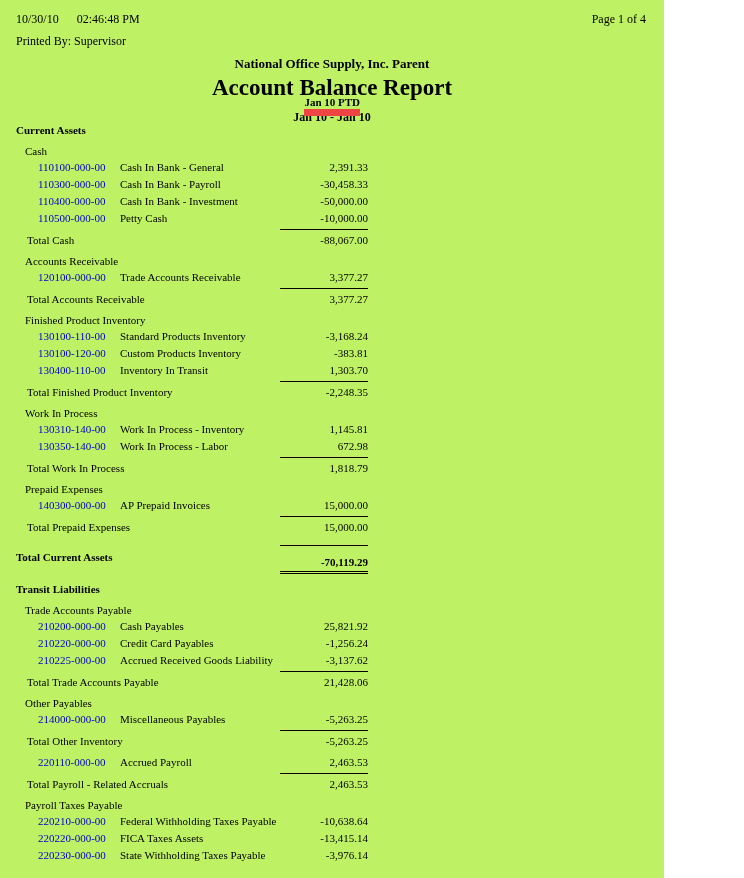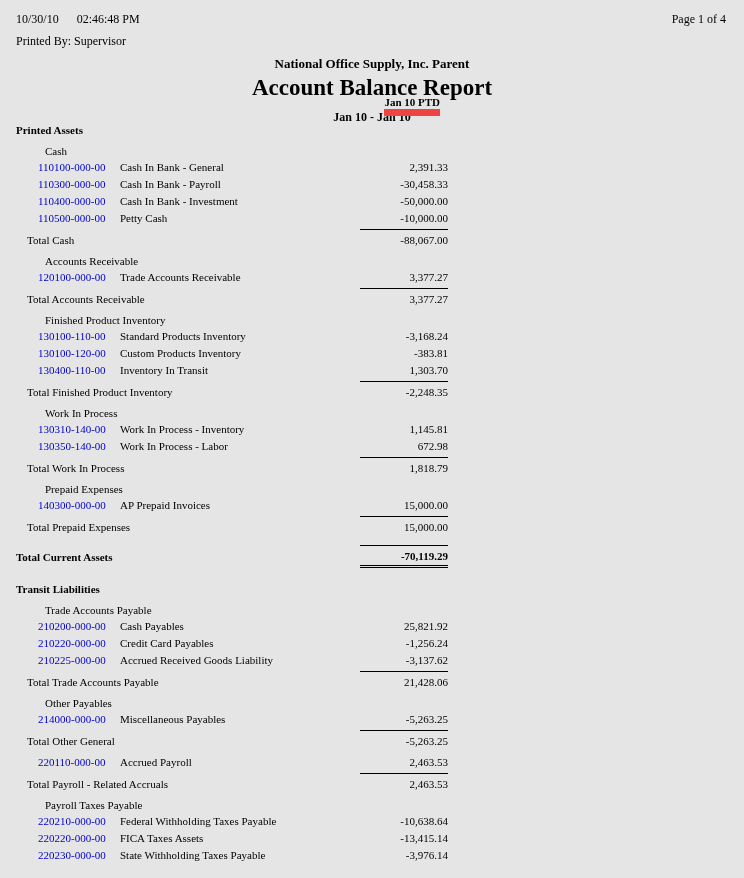--- a/index.html
+++ b/index.html
@@ -6,21 +6,21 @@
   html, body { background: #fff; }
   body {
     width: 744px;
     height: 878px;
     font-family: "Liberation Serif", "DejaVu Serif", serif;
     font-size: 11px;
     color: #000;
     overflow: hidden;
     position: relative;
   }
-  .page { width: 744px; height: 878px; background: #e5e5e5; }
+  .page { width: 664px; height: 878px; background: #bef264; }
 
   
   .report-header { position: relative; height: 88px; padding-top: 12px; }
   .header-left { position: absolute; left: 16px; top: 12px; font-size: 12px; }
   .datetime-line .time { margin-left: 18px; }
   .printedby-line { margin-top: 7px; }
   .header-center { position: absolute; left: 0; right: 0; top: 12px; text-align: center; margin-top: 44px; }
   .company-name { font-weight: bold; font-size: 13px; }
   .report-title { font-weight: bold; font-size: 23px; margin-top: 3px; }
   .report-period { font-weight: bold; font-size: 12px; margin-top: 9px; }
@@ -35,41 +35,41 @@
   }
 
   
   #report-body { margin-top: 4px; }
   .section-title {
     height: 17px; line-height: 17px;
     padding-left: 16px; font-weight: bold; margin-top: 8px;
   }
   .section + .section .section-title { margin-top: 11px; }
   .group { margin-top: 4px; }
-  .group-name { height: 16px; line-height: 16px; padding-left: 45px; }
+  .group-name { height: 16px; line-height: 16px; padding-left: 25px; }
   .row { position: relative; height: 17px; line-height: 17px; }
   .acct-num { position: absolute; left: 38px; color: #0000cc; cursor: pointer; }
   .acct-desc { position: absolute; left: 120px; }
   .amount { position: absolute; right: 296px; width: 120px; text-align: right; }
 
   .total-row { height: 22px; }
   .total-row .total-label { position: absolute; left: 27px; top: 5px; line-height: 16px; }
   .total-row .amount {
     top: 2px; width: 88px; text-align: right;
     border-top: 1px solid #000; padding-top: 2px; line-height: 16px;
   }
 
   .section-total-row { height: 27px; margin-top: 7px; }
   .section-total-row .section-total-label {
     position: absolute; left: 16px; top: 6px; font-weight: bold; line-height: 16px;
   }
   .section-total-row .amount {
     top: 2px; width: 88px; text-align: right; font-weight: bold;
     border-top: 1px solid #000; border-bottom: 3px double #000;
-    padding-top: 2px; padding-bottom: 1px; line-height: 16px;
+    padding-top: 8px; padding-bottom: 1px; line-height: 16px;
   }
 </style>
 </head>
 <body>
 
 <div class="page">
 
   <header class="report-header">
     <div class="header-left">
       <div class="datetime-line">
@@ -89,21 +89,21 @@
       <span>Page 1 of 4</span>
     </div>
   </header>
 
   <div class="col-header-row">
     <span class="col-header">Jan 10 PTD</span>
   </div>
 
   <main id="report-body">
       <section class="section">
-        <div class="section-title">Printed Assets</div>
+        <div class="section-title">Current Assets</div>
         <div class="group">
           <div class="group-name">Cash</div>
           <div class="row account-row">
             <span class="acct-num">110100-000-00</span>
             <span class="acct-desc">Cash In Bank - General</span>
             <span class="amount">2,391.33</span>
           </div>
           <div class="row account-row">
             <span class="acct-num">110300-000-00</span>
             <span class="acct-desc">Cash In Bank - Payroll</span>
@@ -217,21 +217,21 @@
           </div>
         </div>
         <div class="group">
           <div class="group-name">Other Payables</div>
           <div class="row account-row">
             <span class="acct-num">214000-000-00</span>
             <span class="acct-desc">Miscellaneous Payables</span>
             <span class="amount">-5,263.25</span>
           </div>
           <div class="row total-row">
-            <span class="total-label">Total Other General</span>
+            <span class="total-label">Total Other Inventory</span>
             <span class="amount">-5,263.25</span>
           </div>
         </div>
         <div class="group">
           <div class="row account-row">
             <span class="acct-num">220110-000-00</span>
             <span class="acct-desc">Accrued Payroll</span>
             <span class="amount">2,463.53</span>
           </div>
           <div class="row total-row">

